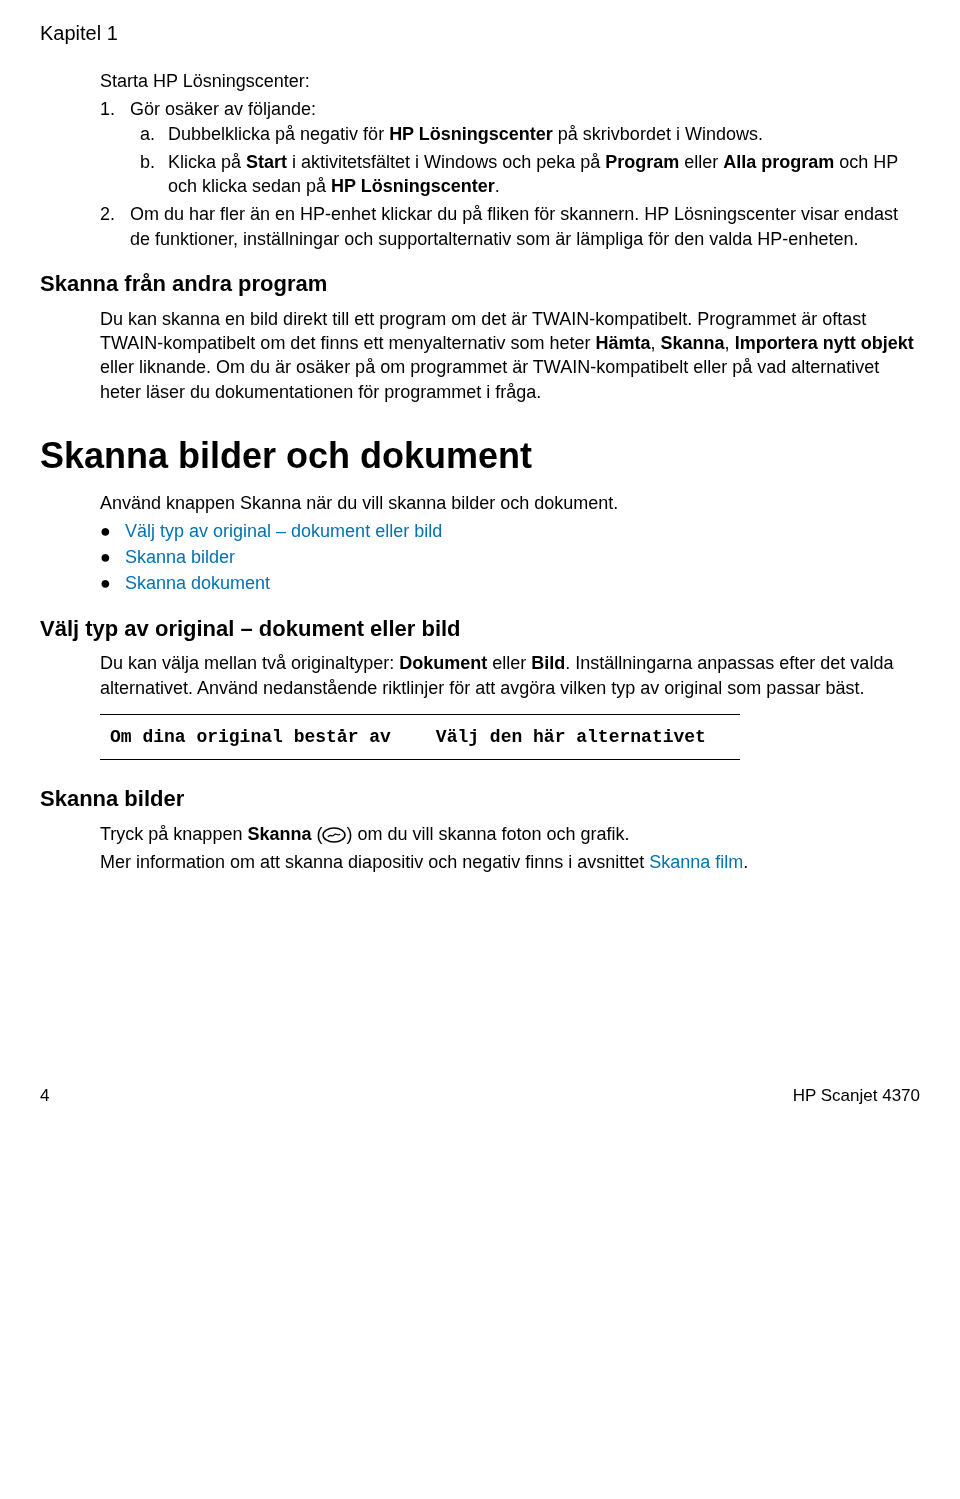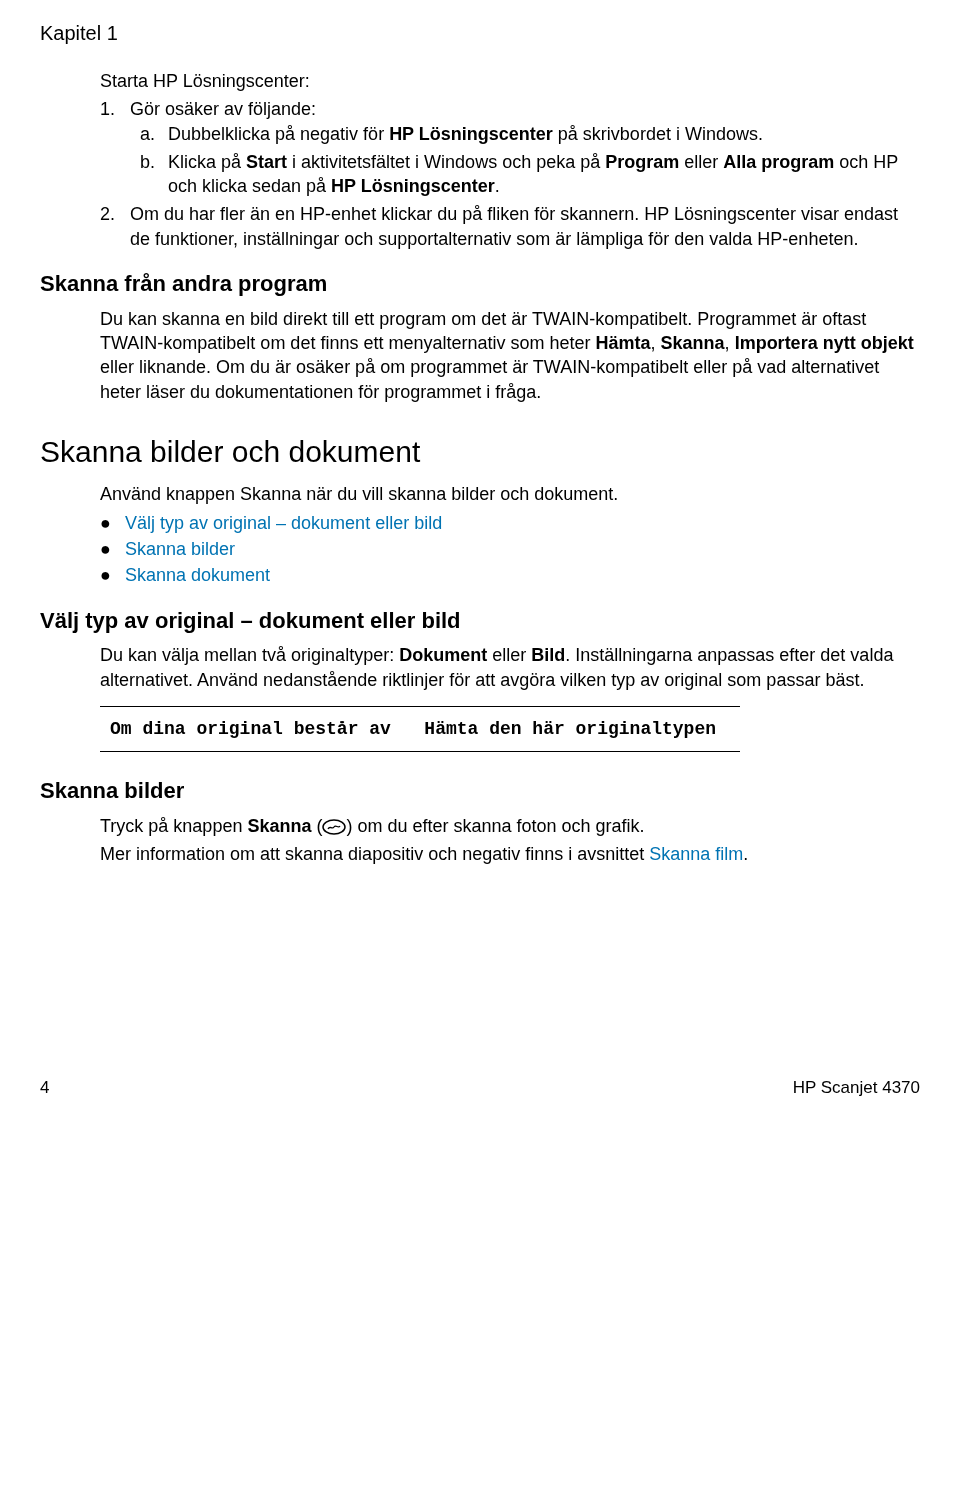--- a/index.html
+++ b/index.html
@@ -13,21 +13,21 @@
     background: #fff;
   }
   .chapter-heading { font-size: 20px; margin-bottom: 22px; }
   .indent1 { margin-left: 60px; }
   .indent2 { margin-left: 100px; }
   .para { margin-top: 4px; margin-bottom: 4px; }
   .ol-item { display: flex; margin-bottom: 0px; }
   .ol-marker { width: 30px; flex-shrink: 0; }
   .ol-sub { display: flex; margin-bottom: 4px; }
   .ol-sub .ol-marker { width: 28px; flex-shrink: 0; }
-  h2.big { font-size: 30px; font-weight: normal; margin: 28px 0 10px 0; }
+  h2.big { font-size: 36px; font-weight: bold; margin: 28px 0 10px 0; }
   h3.mid { font-size: 22px; font-weight: bold; margin: 18px 0 8px 0; }
   h3.mid.sub { font-size: 22px; }
   .bullets { margin-left: 60px; }
   .bullet-row { display: flex; margin-bottom: 2px; }
   .b-marker { width: 25px; flex-shrink: 0; color: #000; }
   .blue-link { color: #0073b3; }
   table.orig { border-collapse: collapse; margin-top: 14px; margin-left: 60px; width: 640px; }
   table.orig th, table.orig td { text-align: left; padding: 10px 10px; }
   table.orig thead th { border-top: 1.5px solid #000; border-bottom: 1.5px solid #000; font-weight: bold; font-family: Liberation Mono, monospace; }
   table.orig tbody td { border-bottom: 1px solid #000; }
@@ -93,36 +93,36 @@
 <h3 class="mid sub">Välj typ av original – dokument eller bild</h3>
 
 <div class="indent1 para">
   <span>Du kan välja mellan två originaltyper: </span><b>Dokument</b><span> eller </span><b>Bild</b><span>. Inställningarna anpassas efter det valda alternativet. Använd nedanstående riktlinjer för att avgöra vilken typ av original som passar bäst.</span>
 </div>
 
 <table class="orig">
   <thead>
     <tr>
       <th>Om dina original består av</th>
-      <th>Hämta den här originaltypen</th>
+      <th>Välj den här alternativet</th>
     </tr>
   </thead>
   <tbody>
   </tbody>
 </table>
 
 <h3 class="mid sub" style="margin-top:24px;">Skanna bilder</h3>
 
 <div class="indent1 para">
   <span>Tryck på knappen </span><b>Skanna</b><span> (</span><span class="scan-icon">
       <svg width="24" height="16" viewBox="0 0 24 16">
         <ellipse cx="12" cy="8" rx="11" ry="7" fill="none" stroke="#000" stroke-width="1.5"></ellipse>
         <path d="M6 10 C 8 6, 10 11, 12 8 C 14 5, 16 10, 18 7" fill="none" stroke="#000" stroke-width="1.3"></path>
       </svg>
-    </span><span>) om du efter skanna foton och grafik.</span>
+    </span><span>) om du vill skanna foton och grafik.</span>
 </div>
 
 <div class="indent1 para">
   <span>Mer information om att skanna diapositiv och negativ finns i avsnittet </span><span class="blue-link">Skanna film</span><span>.</span>
 </div>
 
 <div class="footer">
   <div>4</div>
   <div>HP Scanjet 4370</div>
 </div>

